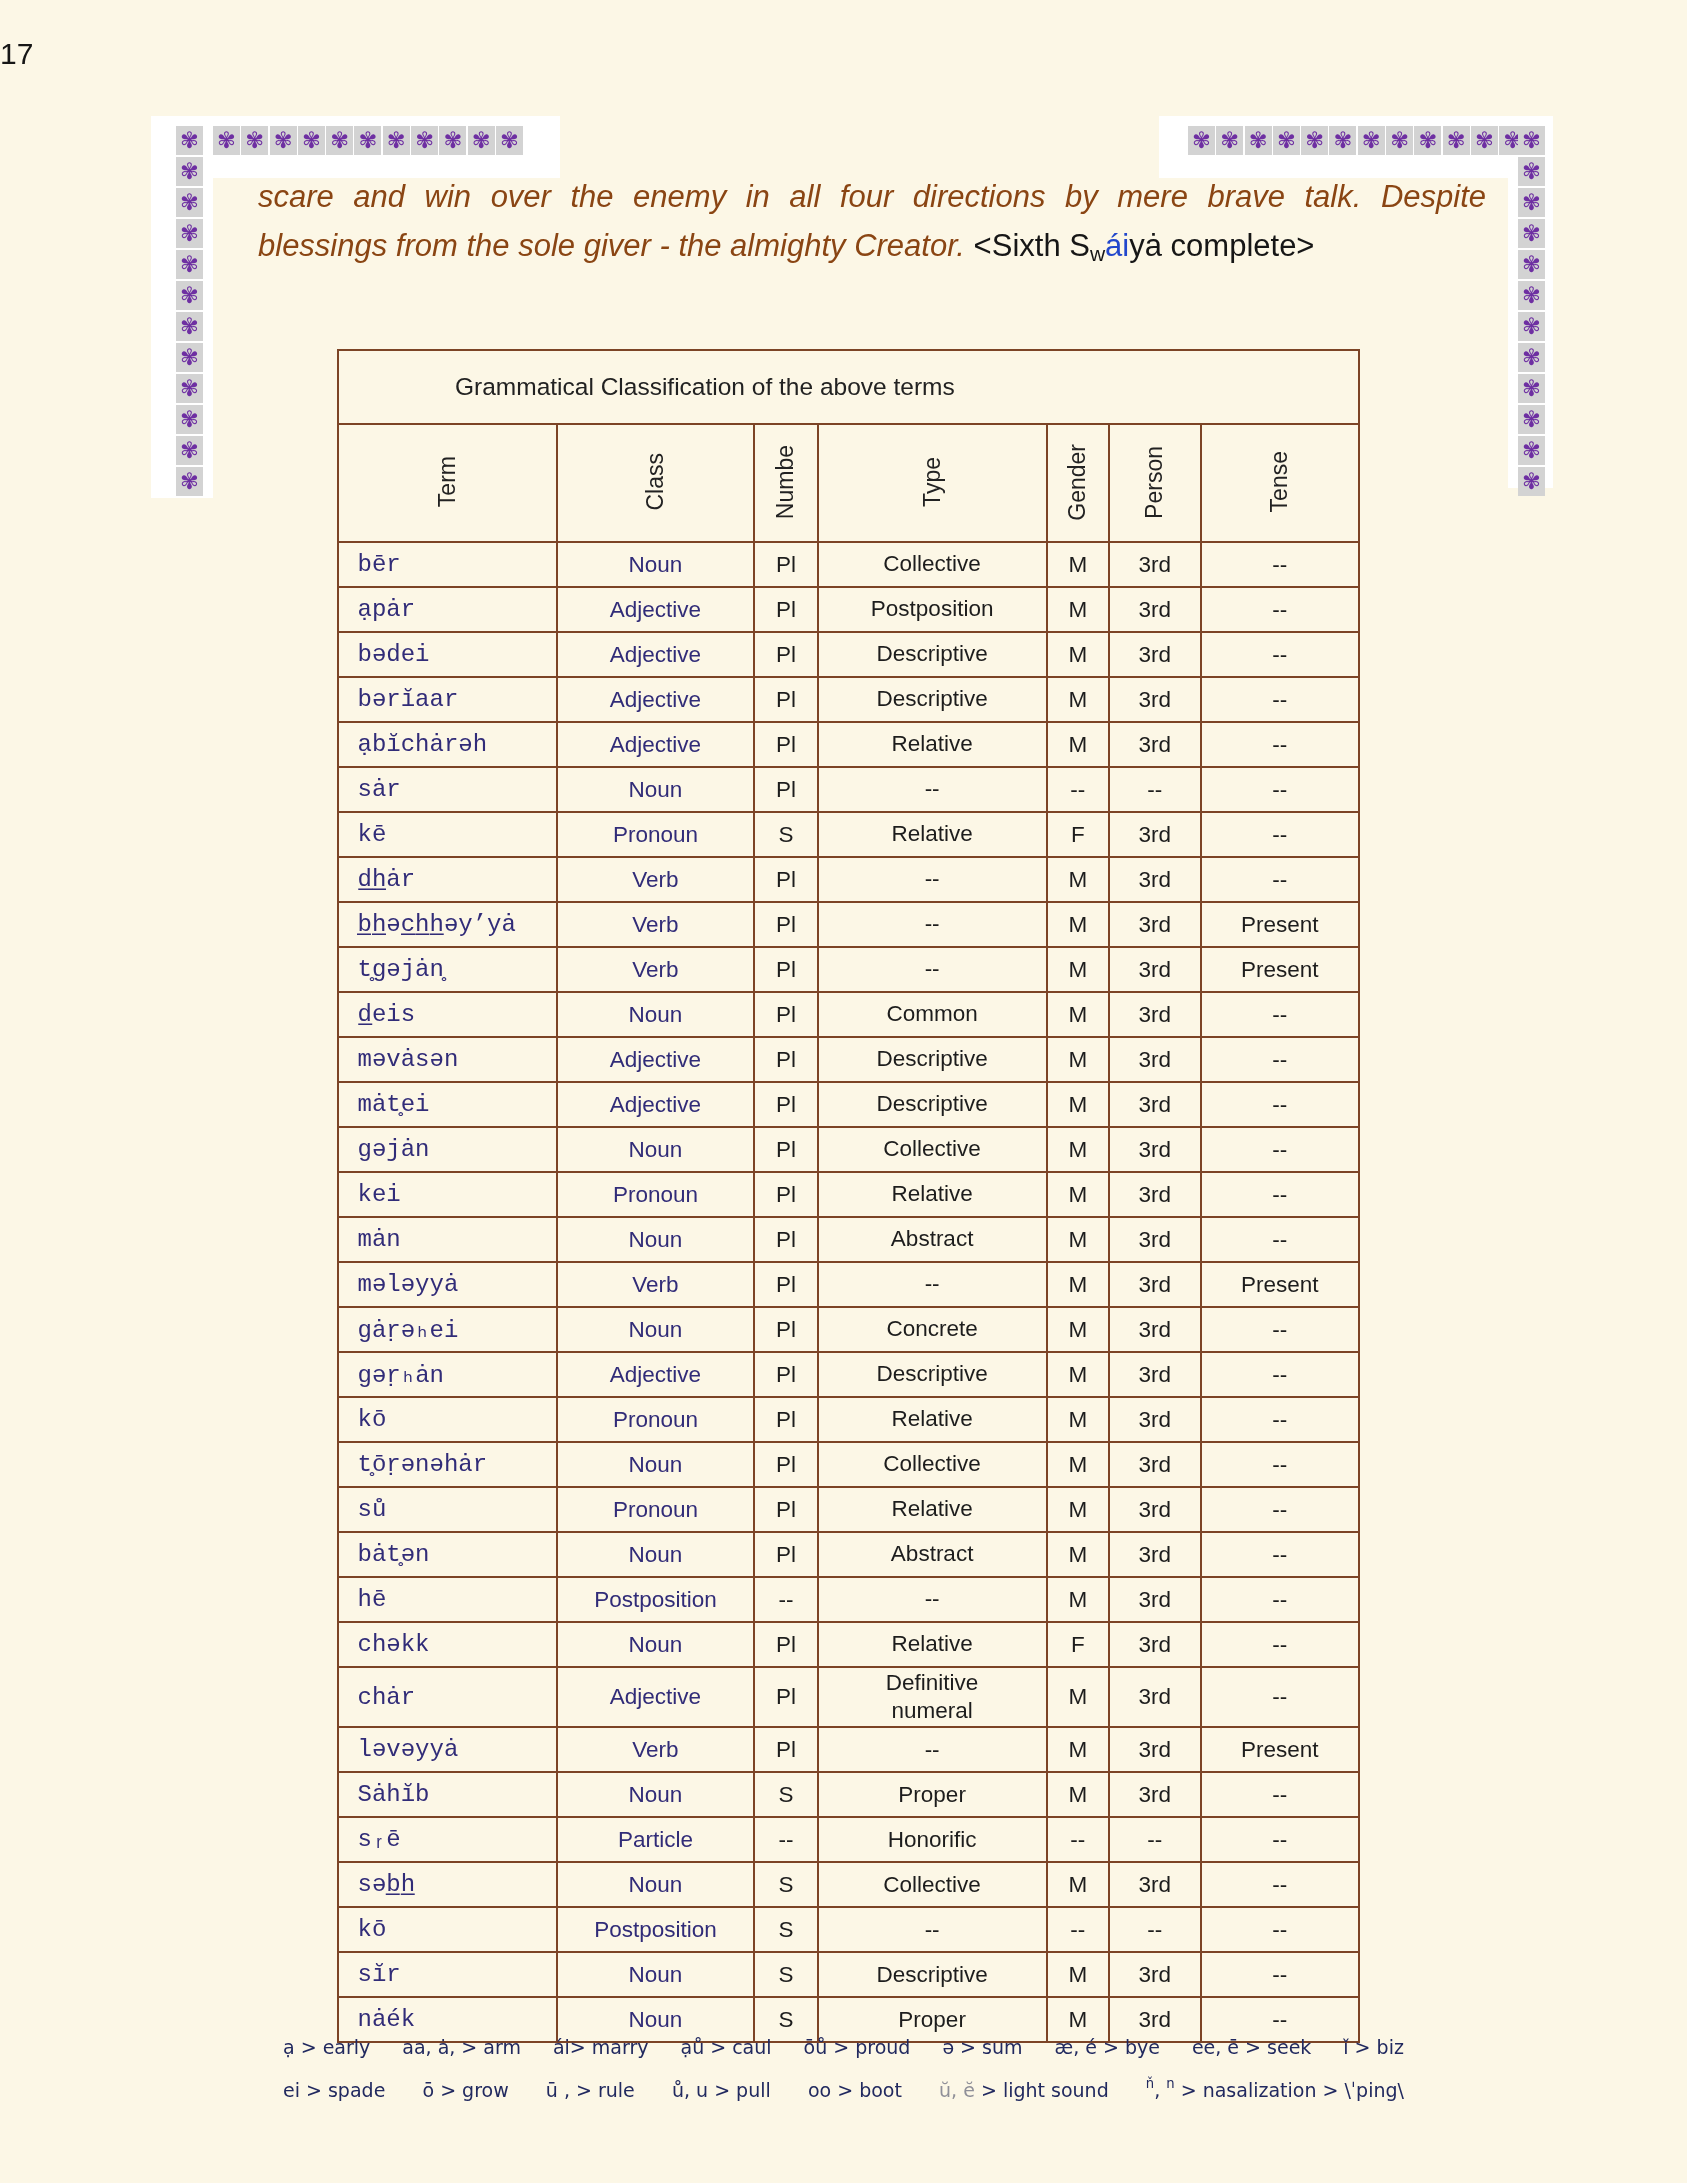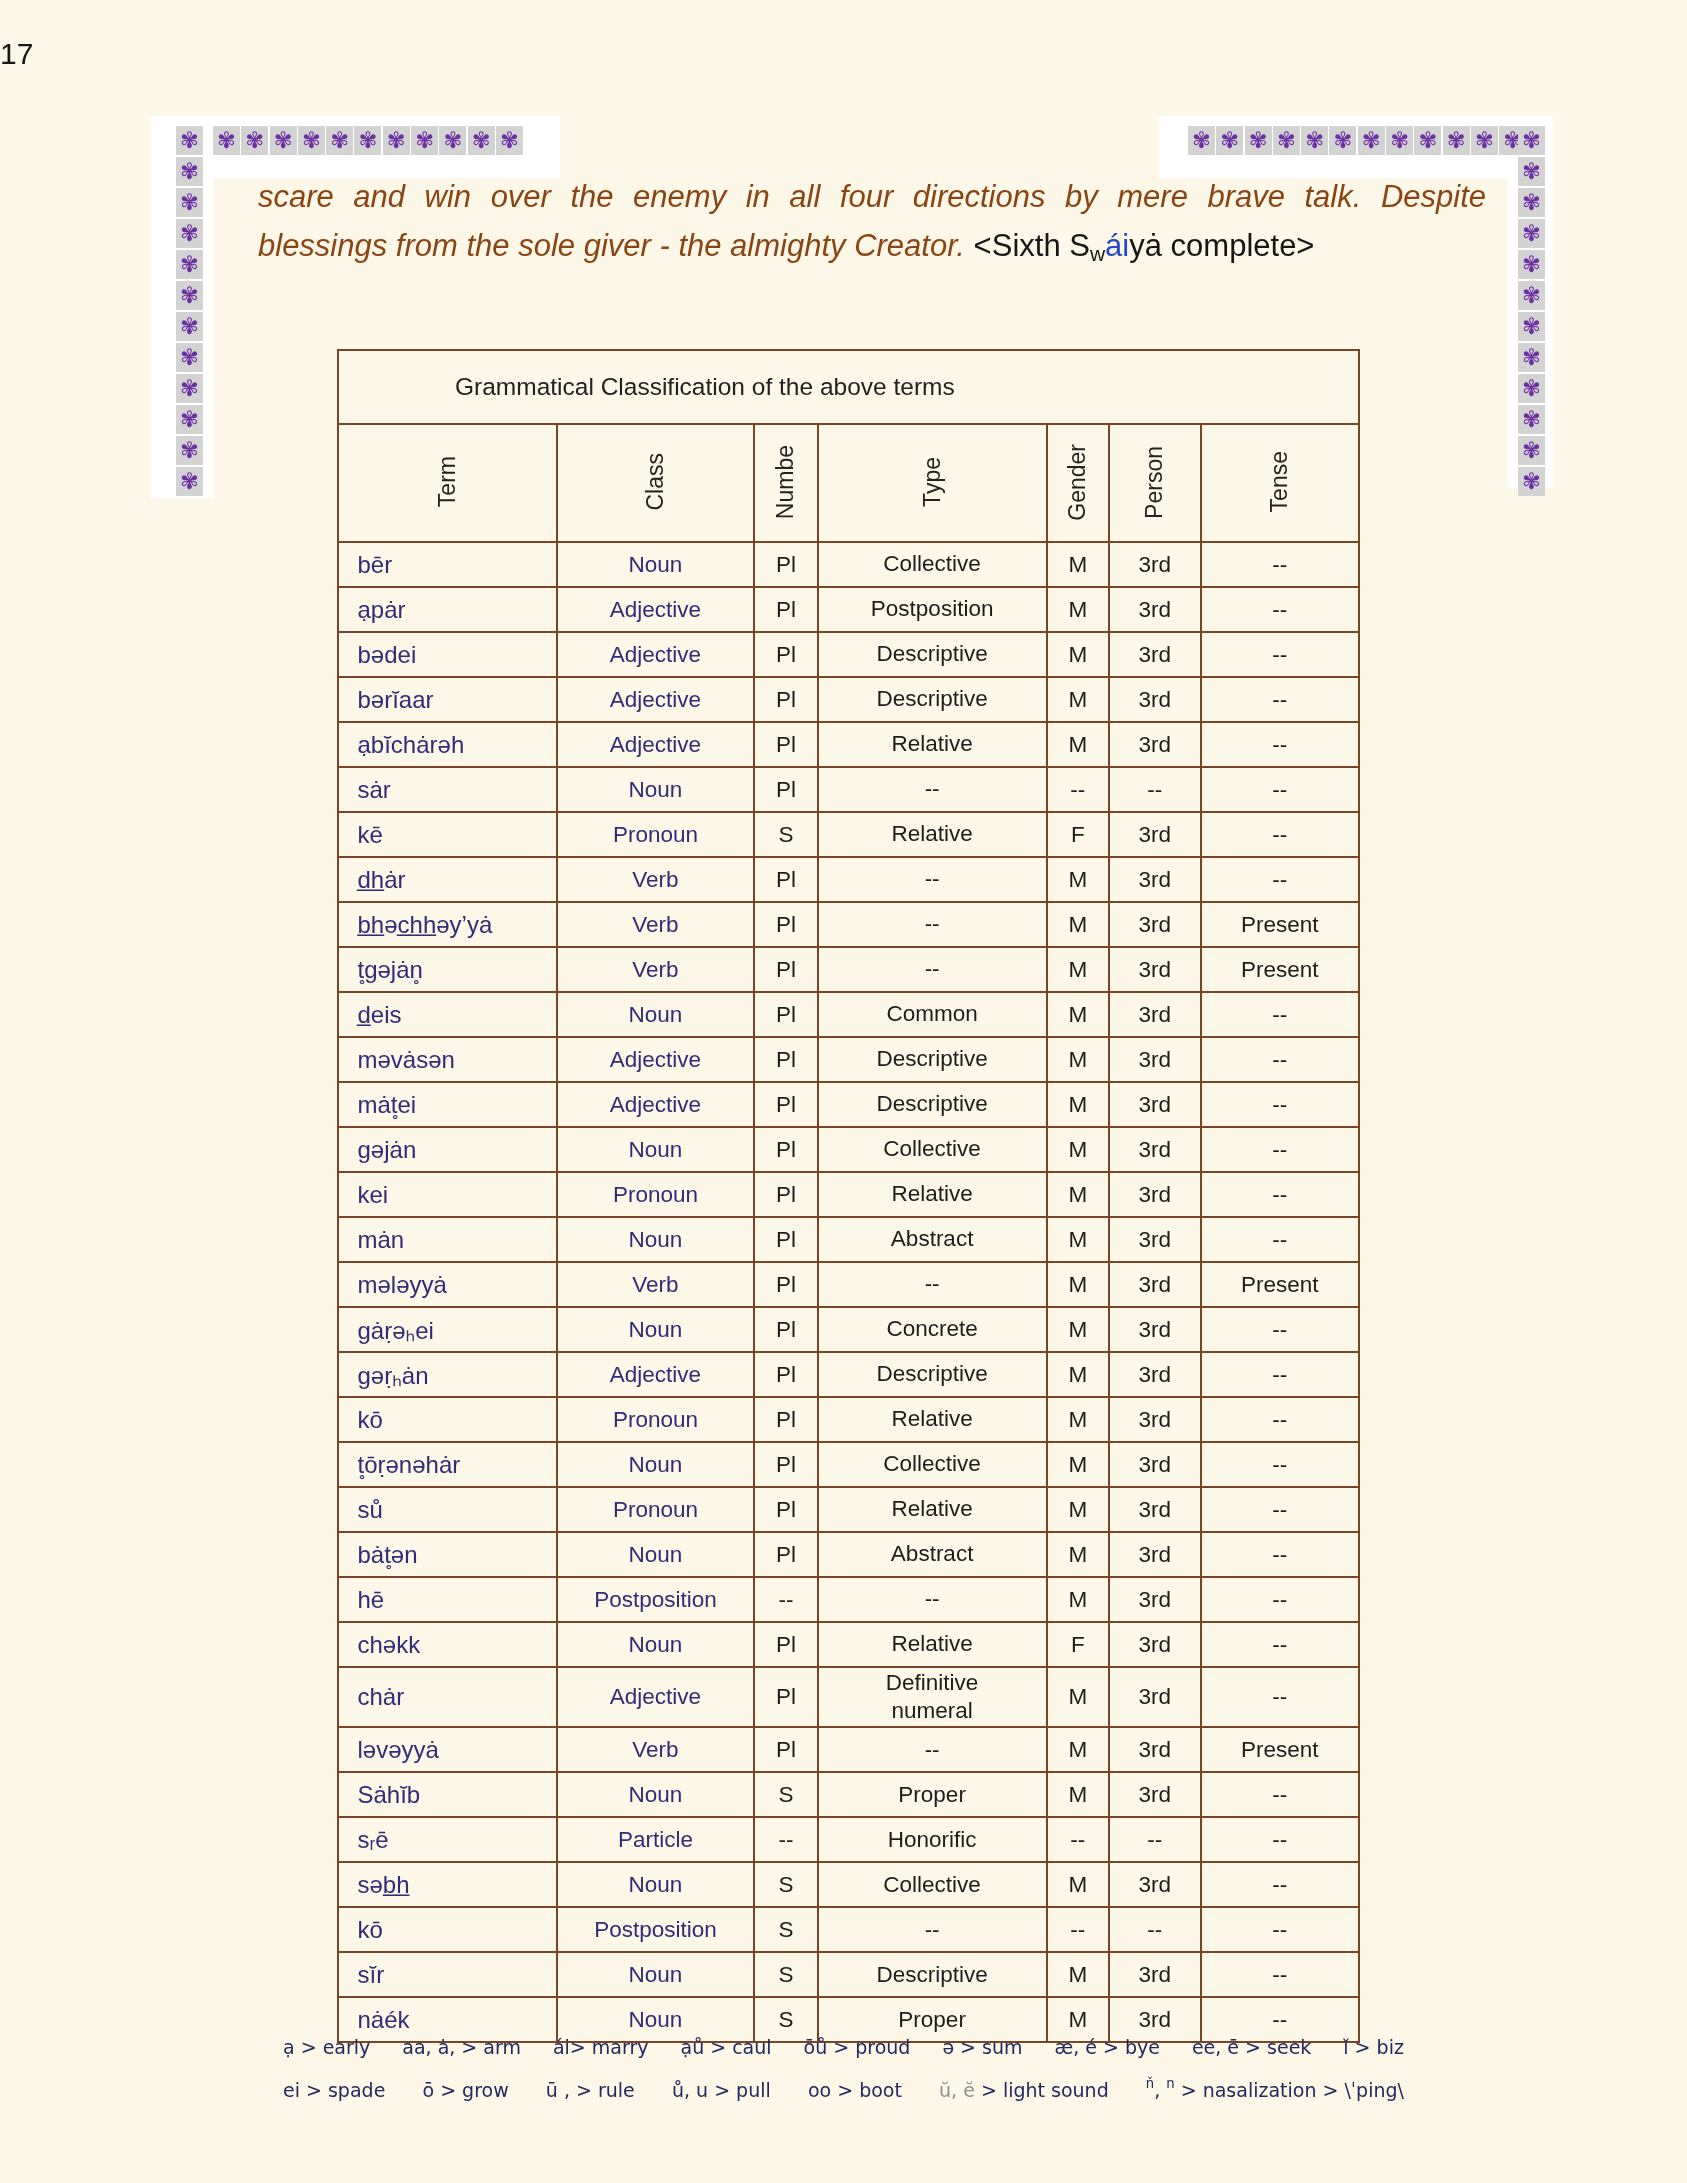--- a/index.html
+++ b/index.html
@@ -67,21 +67,21 @@
     text-align:left;padding-left:116px;
   }
   th.colhead{height:114px;vertical-align:middle;text-align:center;font-weight:normal;}
   .rot{
     writing-mode:vertical-rl;transform:rotate(180deg);
     font-size:23px;color:#222;display:inline-block;line-height:1;
   }
   td{height:41px;font-size:22.5px;text-align:center;vertical-align:middle;}
   td.term{
     text-align:left;padding-left:18.5px;
-    font-family:Liberation Sans, sans-serif;
+    font-family:Liberation Mono, monospace;
     font-size:24px;color:#312c78;
   }
   td.cls{color:#312c78;font-size:22.5px;}
   td.typ{white-space:pre-line;line-height:1.25;}
 
   
   col.c-term{width:217px;} col.c-class{width:196px;} col.c-num{width:63px;}
   col.c-type{width:227px;} col.c-gen{width:62px;} col.c-per{width:91px;}
   col.c-ten{width:157px;}
 

